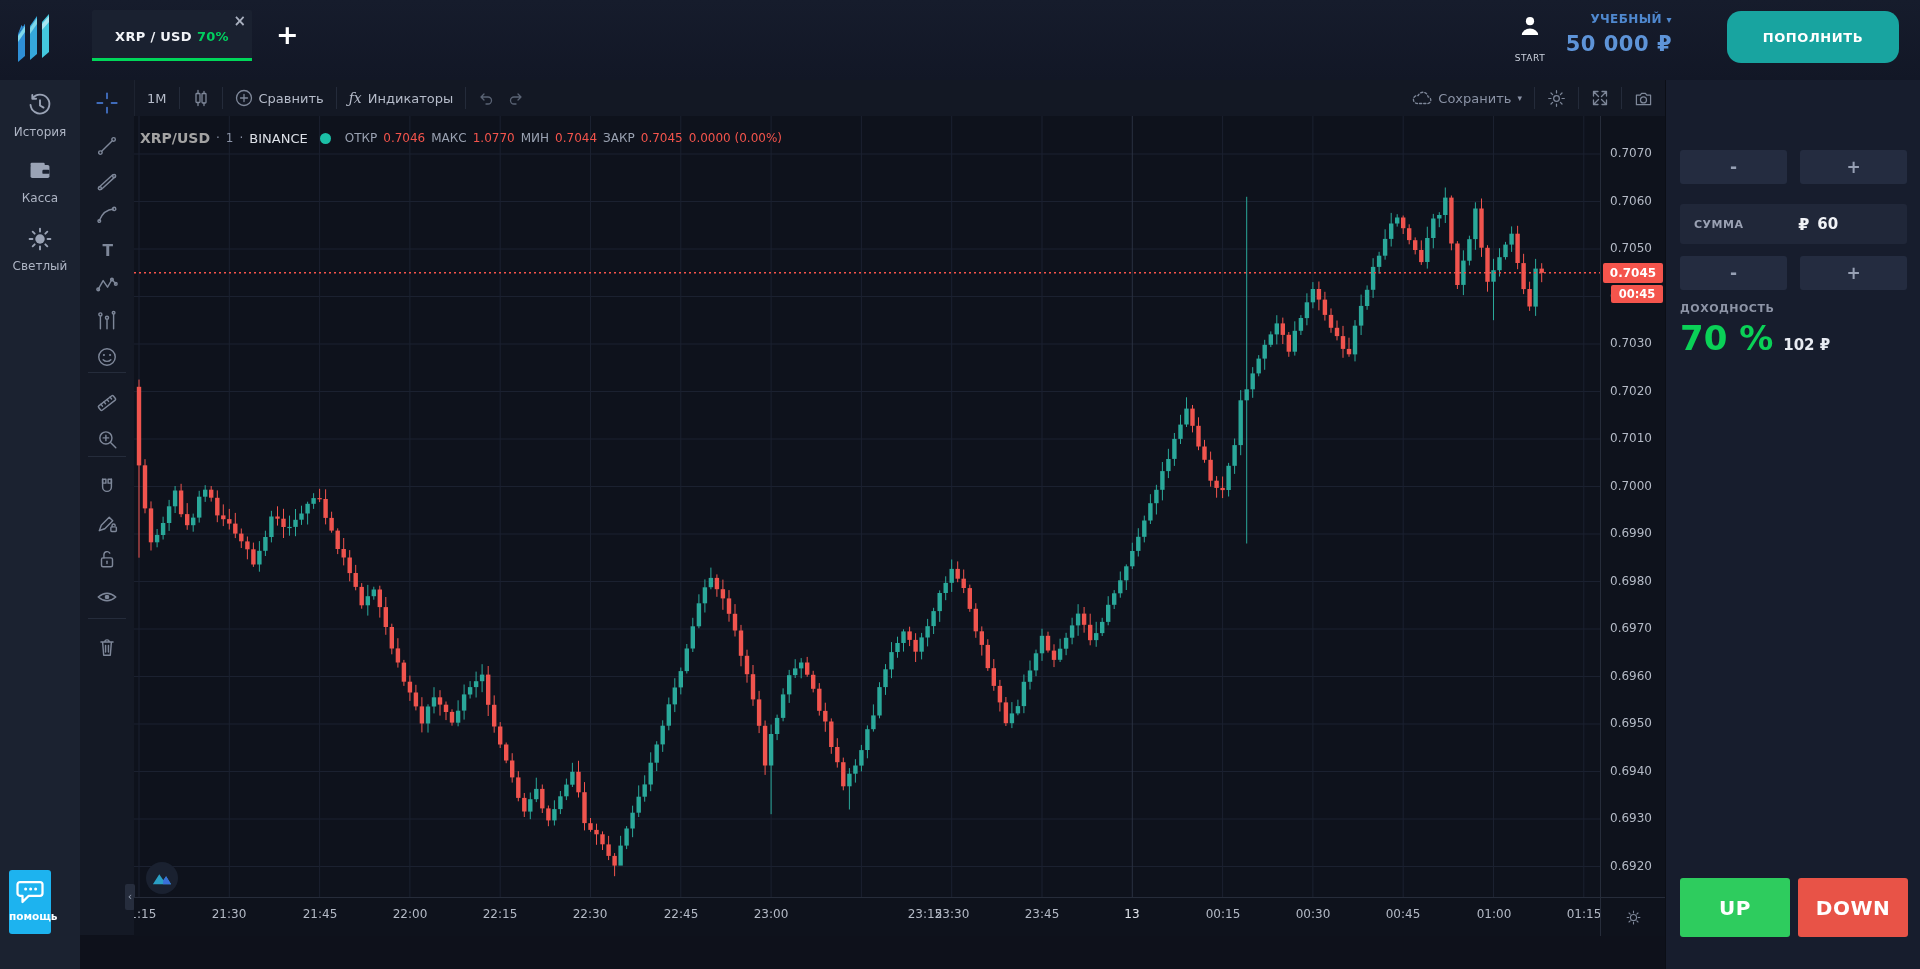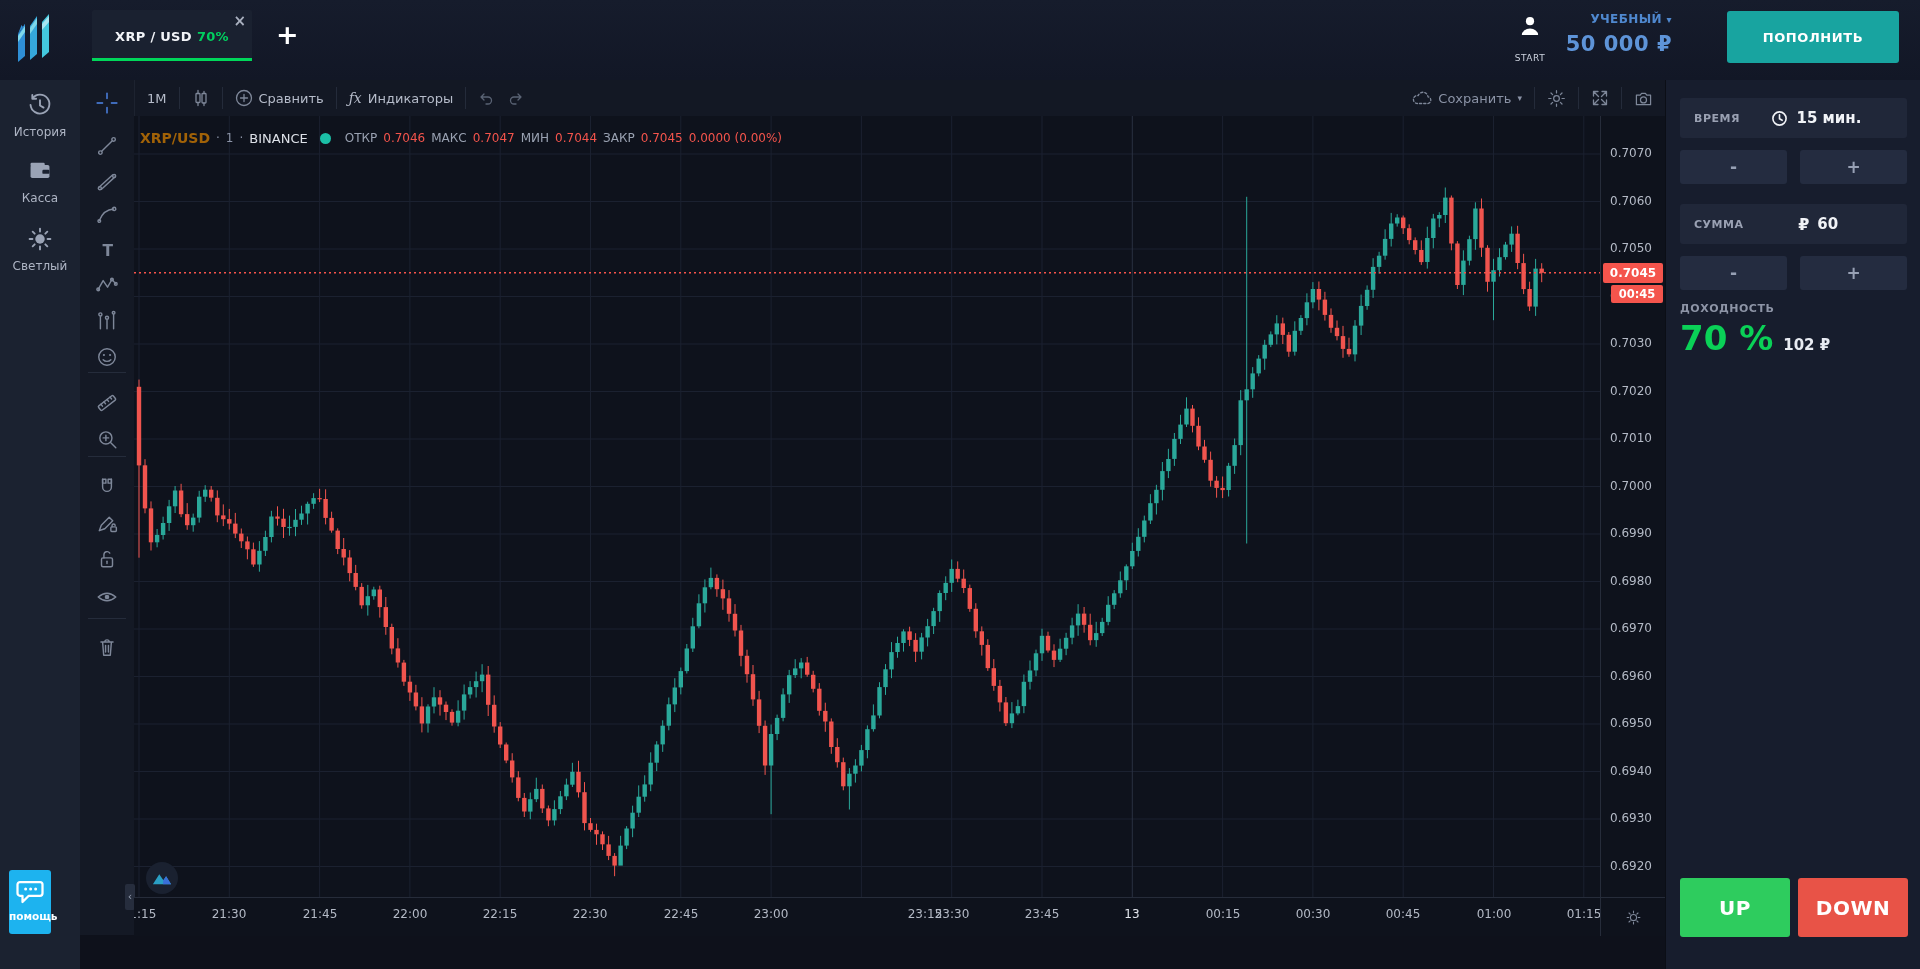--- a/index.html
+++ b/index.html
@@ -15,21 +15,21 @@
   #tab .tab-label{position:absolute;left:0;top:19px;width:100%;text-align:center;font-size:13px;font-weight:bold;color:#f2f4f8;letter-spacing:.3px;}
   #tab .payout{color:#00cf5f;margin-left:5px;}
   #tab .close{position:absolute;right:6px;top:2px;color:#aab1c0;font-size:15px;font-weight:bold;cursor:pointer;}
   #add-tab{left:276px;top:21px;font-size:27px;font-weight:bold;color:#fff;line-height:1;cursor:pointer;}
   #start-block{left:1508px;top:14px;width:44px;text-align:center;}
   #start-block .lbl{font-size:9px;color:#cdd3df;letter-spacing:.5px;margin-top:11px;}
   #account{left:1556px;top:12px;width:116px;text-align:right;}
   #acct-type{font-size:12px;font-weight:bold;color:#4f88cf;letter-spacing:.4px;cursor:pointer;}
   #acct-type .caret{font-size:10px;}
   #balance{font-size:21px;font-weight:bold;color:#5e94d8;margin-top:6px;letter-spacing:.5px;}
-  #deposit-btn{left:1727px;top:11px;width:172px;height:52px;background:#18a4a0;border-radius:3px;
+  #deposit-btn{left:1727px;top:11px;width:172px;height:52px;background:#18a4a0;border-radius:14px;
     color:#fff;font-size:13px;font-weight:bold;letter-spacing:.6px;display:flex;align-items:center;justify-content:center;cursor:pointer;}
 
   
   #sidebar{left:0;top:80px;width:80px;height:889px;background:#1b2230;}
   .side-item{position:absolute;left:0;width:80px;text-align:center;cursor:pointer;color:#9aa3b5;}
   .side-item .cap{font-size:12px;color:#aeb5c4;margin-top:3px;}
   #help-btn{left:9px;top:790px;width:42px;height:64px;background:#1db3ef;border-radius:3px;text-align:center;cursor:pointer;}
   #help-btn .cap{font-size:10.5px;font-weight:bold;color:#fff;margin-top:0px;}
 
   
@@ -41,21 +41,21 @@
   #chart-toolbar{left:135px;top:80px;width:1530px;height:36px;background:#131824;border-bottom:1px solid #1f2634;
      display:flex;align-items:center;font-size:13px;color:#b6bcca;}
   .tb-item{display:flex;align-items:center;gap:6px;padding:0 12px;height:100%;cursor:pointer;white-space:nowrap;}
   .tb-sep{width:1px;height:22px;background:#242b3a;}
   .tb-right{margin-left:auto;display:flex;align-items:center;height:100%;}
   .tb-muted{color:#5a6374;}
   .fx{font-style:italic;font-family:"DejaVu Serif","Liberation Serif",serif;font-size:14px;}
 
   
   #legend{left:140px;top:128px;height:20px;display:flex;align-items:center;gap:6px;font-size:12px;z-index:5;}
-  #legend .sym{font-size:14px;font-weight:600;color:#a16207;}
+  #legend .sym{font-size:14px;font-weight:600;color:#a3a3a3;}
   #legend .grey{color:#8b93a6;}
   #legend .exch{font-size:13px;color:#dde1e8;}
   #legend .dot{width:11px;height:11px;border-radius:50%;background:#1bbfa6;margin:0 8px 0 6px;}
   #legend .k{color:#9aa2b2;}
   #legend .v{color:#f4544c;}
 
   
   #plot{left:134px;top:116px;width:1466px;height:781px;background:#0e121c;overflow:hidden;}
   #watermark{left:146px;top:862px;width:32px;height:32px;border-radius:50%;background:#1a2130;display:flex;align-items:center;justify-content:center;}
   #collapse-handle{left:125px;top:884px;width:10px;height:26px;background:#262d3d;border-radius:2px;
@@ -331,21 +331,21 @@
   <div id="legend" class="abs">
     <span class="sym">XRP/USD</span>
     <span class="grey">·</span>
     <span class="grey">1</span>
     <span class="grey">·</span>
     <span class="exch">BINANCE</span>
     <span class="dot"></span>
     <span class="k">ОТКР</span>
     <span class="v">0.7046</span>
     <span class="k">МАКС</span>
-    <span class="v">0.7047</span>
+    <span class="v">1.0770</span>
     <span class="k">МИН</span>
     <span class="v">0.7044</span>
     <span class="k">ЗАКР</span>
     <span class="v">0.7045</span>
     <span class="v">0.0000 (0.00%)</span>
   </div>
 
   <div id="plot" class="abs">
     <svg id="chart-svg" width="1466" height="781" viewBox="0 0 1466 781">
         <line x1="0" x2="1466" y1="38.0" y2="38.0" stroke="#1b2130" stroke-width="1"></line>
@@ -904,30 +904,20 @@
     </div>
   <div id="axis-corner" class="abs">
     <svg width="17" height="17" viewBox="0 0 20 20">
       <circle class="ic" cx="10" cy="10" r="3.6"></circle>
       <path class="ic" d="M10 2.5v2 M10 15.5v2 M2.5 10h2 M15.5 10h2 M4.7 4.7l1.4 1.4 M13.9 13.9l1.4 1.4 M15.3 4.7l-1.4 1.4 M6.1 13.9l-1.4 1.4"></path>
     </svg>
   </div>
 
 
   <div id="panel" class="abs">
-    <div class="field" style="top:18px">
-      <span class="flabel">ВРЕМЯ</span>
-      <span class="fval">
-        <svg width="17" height="17" viewBox="0 0 18 18">
-          <circle cx="9" cy="9" r="7" fill="none" stroke="#f1f3f7" stroke-width="1.7"></circle>
-          <path d="M9 5v4.2l2.8 1.7" stroke="#f1f3f7" stroke-width="1.7" fill="none" stroke-linecap="round"></path>
-        </svg>
-        <span>15 мин.</span>
-      </span>
-    </div>
     <div class="stepbtn" style="left:14px;top:70px">-</div>
     <div class="stepbtn" style="left:134px;top:70px">+</div>
 
     <div class="field" style="top:124px">
       <span class="flabel">СУММА</span>
       <span class="fval">
         <span style="font-size:16px">₽</span>
         <span>60</span>
       </span>
     </div>

